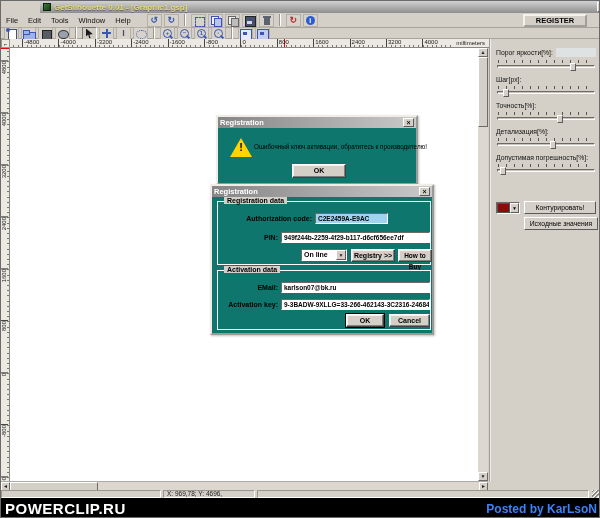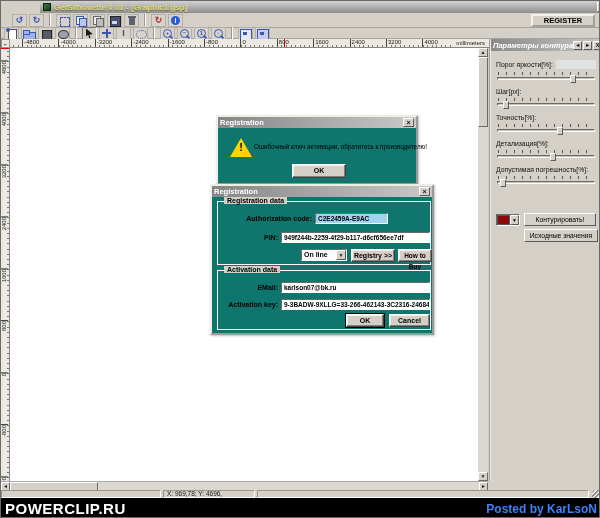--- a/index.html
+++ b/index.html
@@ -59,21 +59,21 @@
   .ic-zoom-out::before{content:"−";}
   .ic-zoom-actual::before{content:"1";}
   .ic-zoom-fit::before{content:"▫";font-size:5px;}
   .ic-zoom-in::after,.ic-zoom-out::after,.ic-zoom-actual::after,.ic-zoom-fit::after{
     content:"";position:absolute;left:8px;top:8px;width:4px;height:2px;background:#3a56b0;transform:rotate(45deg);}
   .ic-frame::before{content:"";position:absolute;left:1px;top:1px;width:10px;height:9px;background:#e6eaf8;border:1px solid #3a56b0;}
   .ic-frame::after{content:"";position:absolute;left:4px;top:4px;width:4px;height:3px;background:#3a56b0;}
   .ic-frame-add::before{content:"";position:absolute;left:1px;top:1px;width:10px;height:9px;background:#c4cdf0;border:1px solid #3a56b0;}
   .ic-frame-add::after{content:"";position:absolute;left:4px;top:4px;width:4px;height:3px;background:#3a56b0;}
 
-  .register-btn{margin-left:auto;margin-right:6px;width:64px;height:13px;background:#d4d0c8;
+  .register-btn{margin-left:auto;margin-right:14px;width:64px;height:13px;background:#d4d0c8;
     border:2px outset #f5f2ea;font-size:7.5px;font-weight:bold;line-height:9px;text-align:center;color:#000;}
 
   .toolbar2row{position:absolute;left:0;top:27px;width:600px;height:11px;background:#d4d0c8;
     border-bottom:1px solid #a8a49c;display:flex;align-items:center;padding-left:2px;}
 
   
   .ruler-corner{position:absolute;left:0;top:38px;width:9px;height:9px;background:#ece9e2;border:1px solid #9a968e;font-size:6px;line-height:8px;color:#333;text-align:center;}
   .hruler{position:absolute;left:9px;top:38px;width:479px;height:9px;background:#ece9e2;border-bottom:1px solid #8a8680;
     background-image:repeating-linear-gradient(90deg,#777 0 1px,transparent 1px 4.55px);
     background-size:100% 3px;background-repeat:no-repeat;background-position:3px 6px;overflow:hidden;}
@@ -168,20 +168,27 @@
     <span class="app-icon"></span>
     <span class="title-text">GetSilhouette 0.01 - [Graphic1.gsp]</span>
     <span class="winbtns">
       <span class="winbtn">_</span>
       <span class="winbtn">□</span>
       <span class="winbtn">×</span>
     </span>
   </div>
 
   <div class="menurow">
+    <span class="tb">
+        <span class="menu-item">File</span>
+        <span class="menu-item">Edit</span>
+        <span class="menu-item">Tools</span>
+        <span class="menu-item">Window</span>
+        <span class="menu-item">Help</span>
+      </span>
     <span class="tb" id="toolbar1">
         <span class="tbtn">
           <span class="ic ic-rotate-left"></span>
         </span>
         <span class="tbtn">
           <span class="ic ic-rotate-right"></span>
         </span>
         <span class="tsep"></span>
         <span class="tbtn">
           <span class="ic ic-select-region"></span>
@@ -295,28 +302,20 @@
     <span class="sbtn" style="left:0;bottom:0;">▼</span>
   </div>
 
   <div class="hscroll">
     <span class="sbtn" style="left:0;top:0;width:9px;">◄</span>
     <span class="hthumb"></span>
     <span class="sbtn" style="right:0;top:0;width:9px;">►</span>
   </div>
 
   <div class="panel">
-    <div class="panel-header">
-      <span class="panel-title">Параметры контура</span>
-      <span class="phbtns">
-        <span class="phbtn">◄</span>
-        <span class="phbtn">►</span>
-        <span class="phbtn">X</span>
-      </span>
-    </div>
     <div class="panel-body">
         <div class="plabelrow">
           <span class="plabel">Порог яркости[%]:</span>
           <span class="pvaluebox"></span>
         </div>
         <div class="pslider">
           <div class="pticks"></div>
           <div class="ptrack">
             <div class="pthumb" style="left: calc(78% - 3px);"></div>
           </div>

